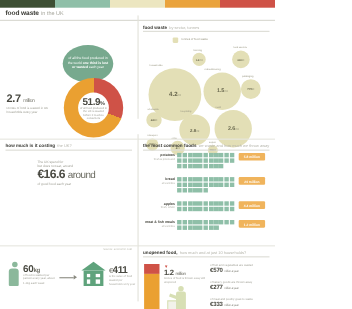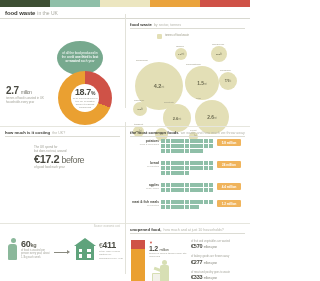--- a/index.html
+++ b/index.html
@@ -183,21 +183,21 @@
       <span>
         <span>of all the food produced in the world</span>
         <b>one third is lost or wasted</b>
         <span>each year</span>
       </span>
     </div>
     <div class="donutwrap">
       <div class="donut"></div>
       <div class="donutlabel">
         <div class="big">
-          <span>18.7</span><i>%</i>
+          <span>51.9</span><i>%</i>
         </div>
         <div class="sub">of all food produced in the UK is wasted before it reaches consumers</div>
       </div>
     </div>
     <div class="statleft">
       <div class="n">
         <span>2.7</span>
         <i>million</i>
       </div>
       <div class="d">tonnes of food is wasted in UK households every year</div>
@@ -265,22 +265,22 @@
   <div class="panel col p3" style="border-top:0.5px solid #e6e6de;">
     <div class="sechead">
       <span class="h">how much is it costing</span>
       <span class="s">the UK?</span>
     </div>
     <div class="secline"></div>
     <div class="costbox">
       <div class="pre">The UK spend for</div>
       <div class="pre">but does not eat, around</div>
       <div class="amt">
-        <span>€</span><span>17.2</span>
-        <i>before</i>
+        <span>€</span><span>16.6</span>
+        <i>around</i>
       </div>
       <div class="post">of good food each year</div>
     </div>
   </div>
 
   <div class="panel col p6" style="border-top:0.5px solid #e6e6de;height:97px;">
     <div class="sechead">
       <span class="h">the most common foods</span>
       <span class="s">we waste and how much we throw away</span>
     </div>

